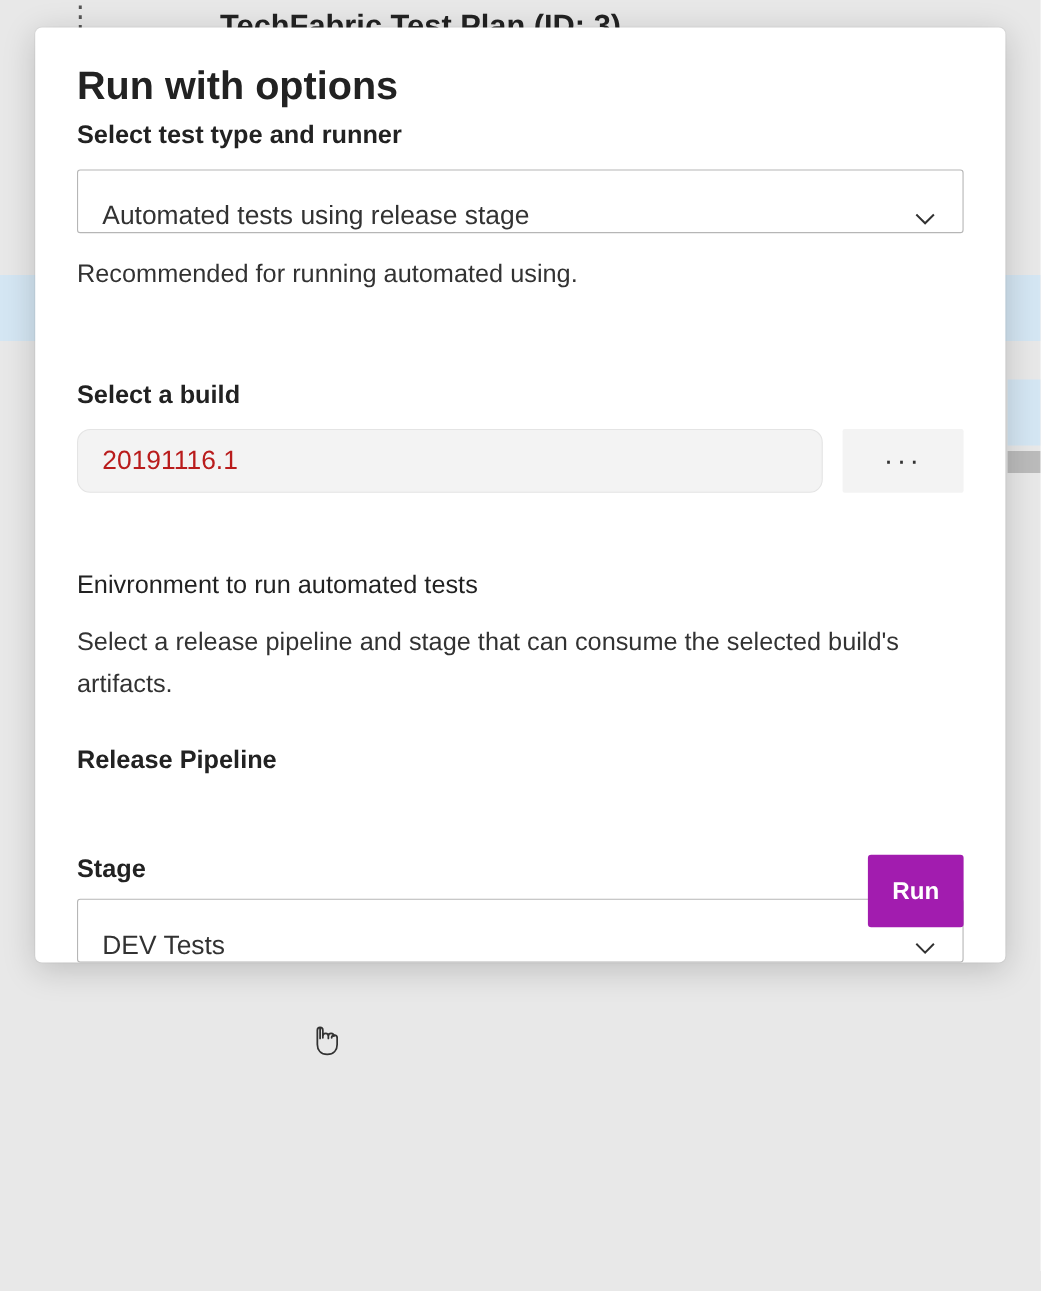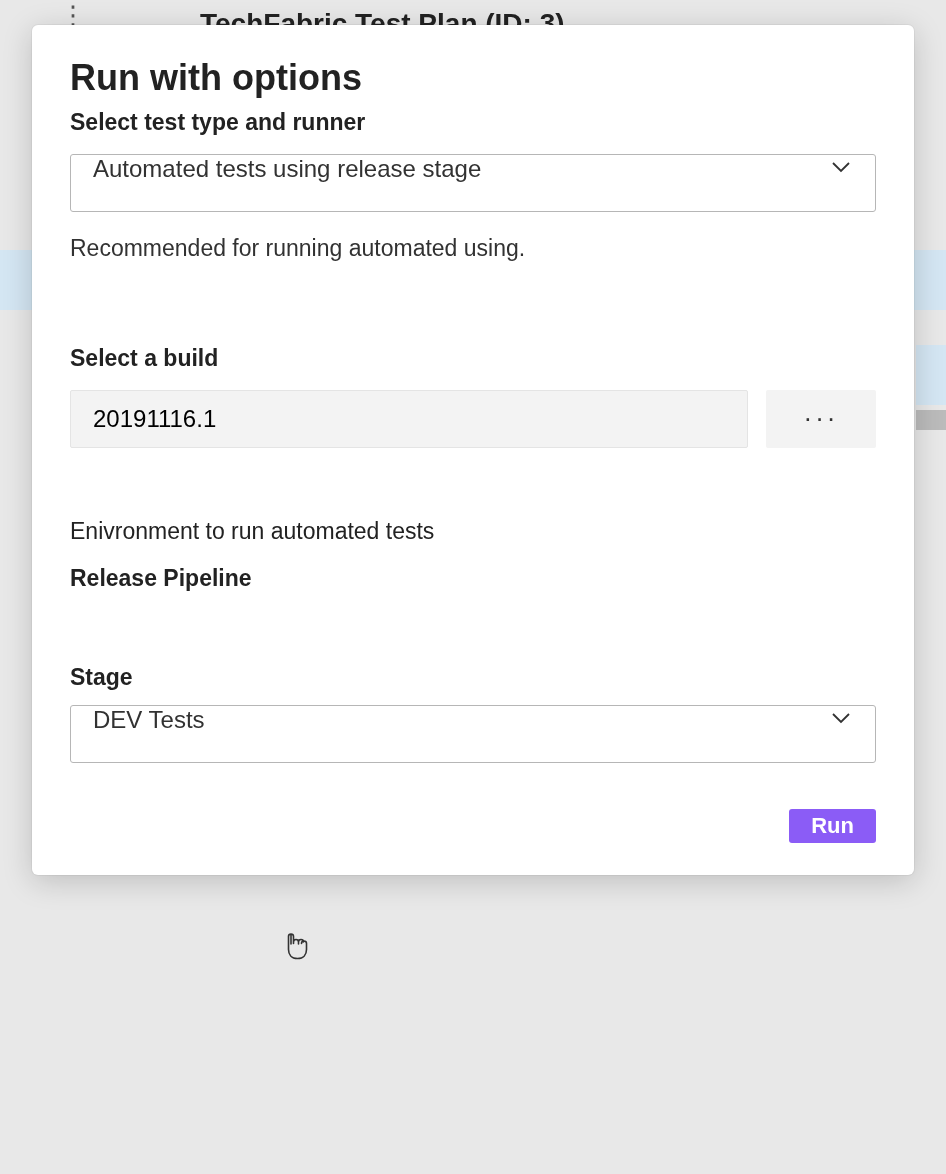--- a/index.html
+++ b/index.html
@@ -84,21 +84,21 @@
     margin-bottom: 18px;
   }
   .section-label.tight { margin-bottom: 14px; }
   .dropdown {
     width: 100%;
     height: 58px;
     border: 1px solid #b6b6b6;
     border-radius: 3px;
     background: #fff;
     display: flex;
-    align-items: flex-start;
+    align-items: flex-end;
     justify-content: space-between;
     padding: 0 22px;
     cursor: pointer;
   }
   .dropdown-text {
     font-size: 24px;
     color: #323232;
   }
   .helper-text {
     font-size: 23px;
@@ -111,24 +111,24 @@
   .build-row {
     display: flex;
     gap: 18px;
     width: 100%;
   }
   .build-input {
     flex: 1;
     height: 58px;
     background: #f3f3f3;
     border: 1px solid #e4e4e4;
-    border-radius: 2px;
+    border-radius: 12px;
     padding: 0 22px;
     font-size: 24px;
-    color: #000000;
+    color: #b91c1c;
     display: flex;
     align-items: center;
   }
   .build-more {
     width: 110px;
     height: 58px;
     background: #f3f3f3;
     border: none;
     border-radius: 2px;
     display: flex;
@@ -150,27 +150,27 @@
     color: #323232;
     line-height: 1.65;
     margin-bottom: 36px;
   }
   .footer {
     position: absolute;
     bottom: 32px;
     right: 38px;
   }
   .run-btn {
-    background: #8b5cf6;
+    background: #a21caf;
     color: #fff;
     border: none;
     border-radius: 3px;
     font-size: 22px;
     font-weight: 600;
-    padding: 4px 22px;
+    padding: 20px 22px;
     cursor: pointer;
   }
   .chevron {
     width: 24px;
     height: 24px;
     flex-shrink: 0;
   }
   .cursor-icon {
     position: absolute;
     top: 905px;
@@ -210,20 +210,21 @@
   <div class="build-row">
     <div class="build-input">
       <span>20191116.1</span>
     </div>
     <button class="build-more">···</button>
   </div>
 
   <div class="spacer-lg"></div>
 
   <div class="env-heading">Enivronment to run automated tests</div>
+  <div class="env-desc">Select a release pipeline and stage that can consume the selected build's artifacts.</div>
 
   <div class="section-label tight">Release Pipeline</div>
 
   <div class="spacer-md"></div>
 
   <div class="section-label tight">Stage</div>
   <div class="dropdown">
     <span class="dropdown-text">DEV Tests</span>
     <svg class="chevron" viewBox="0 0 24 24" fill="none" stroke="#323232" stroke-width="1.8">
         <polyline points="4 8 12 16 20 8"></polyline>

